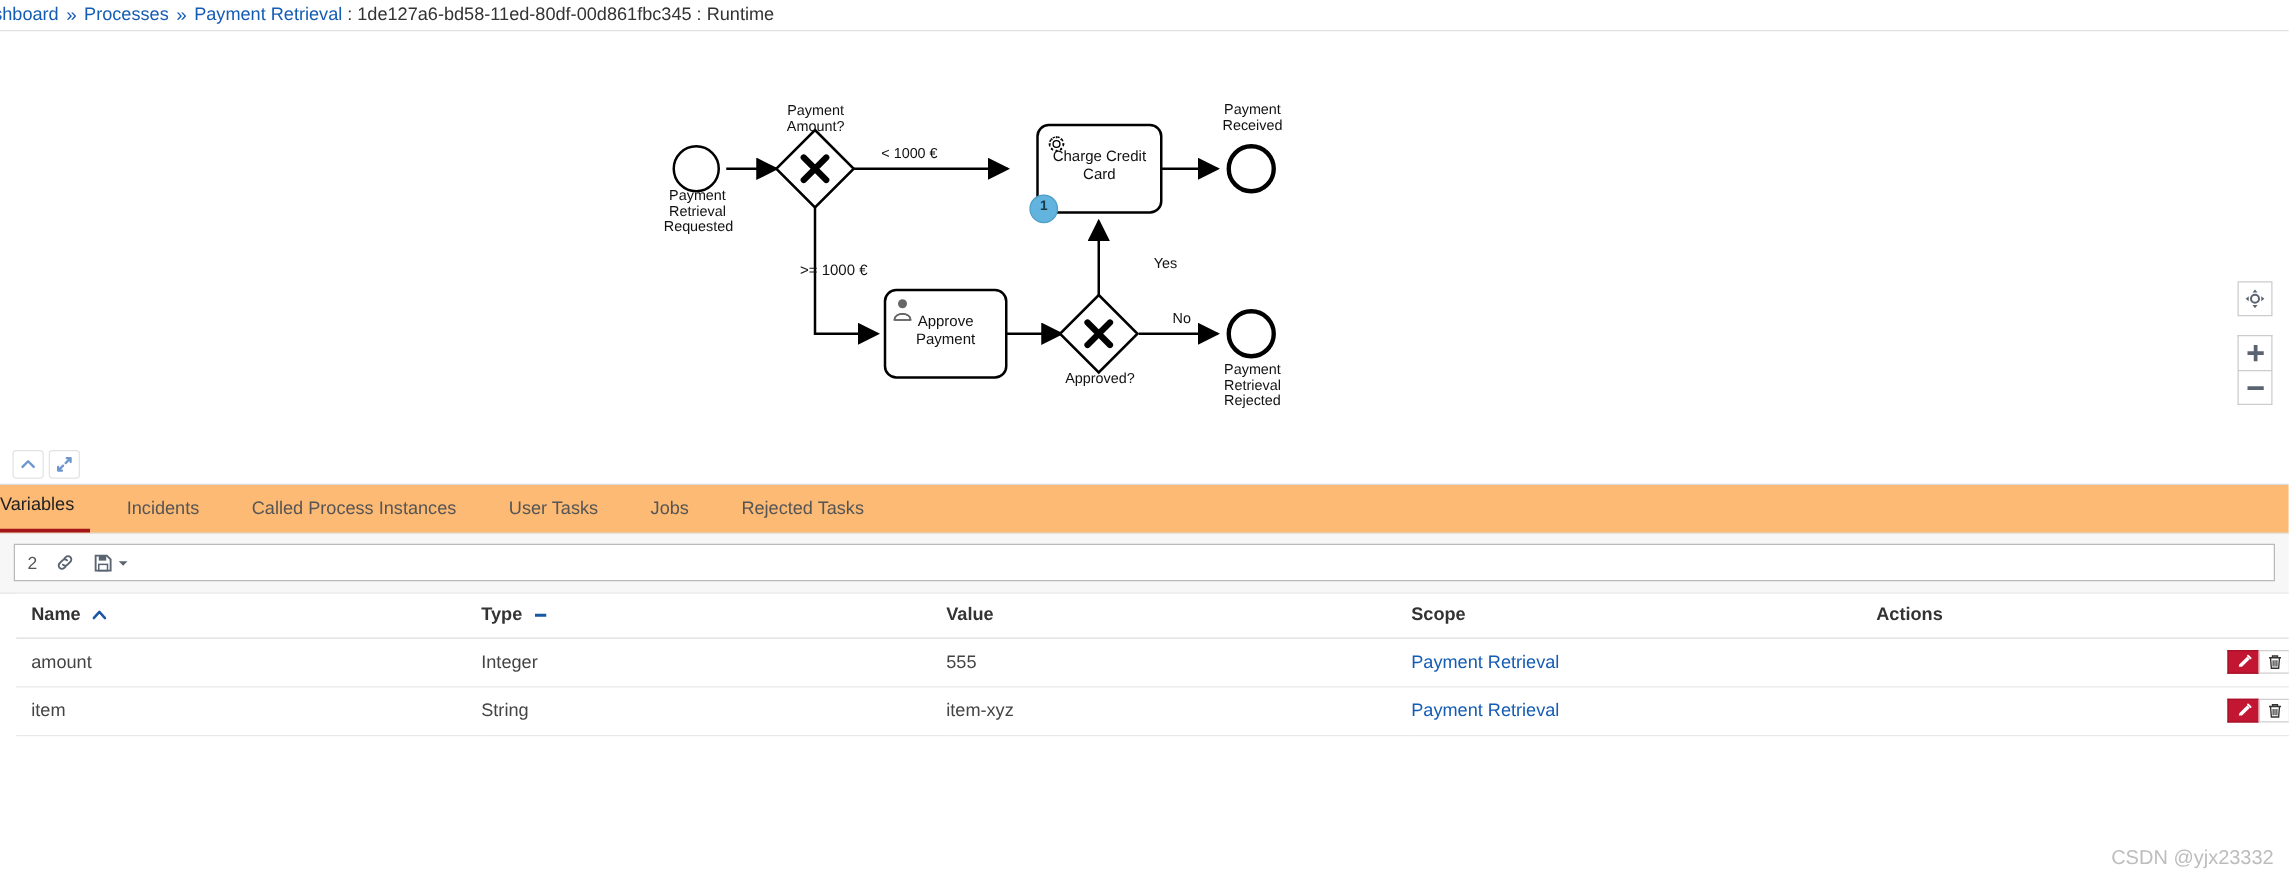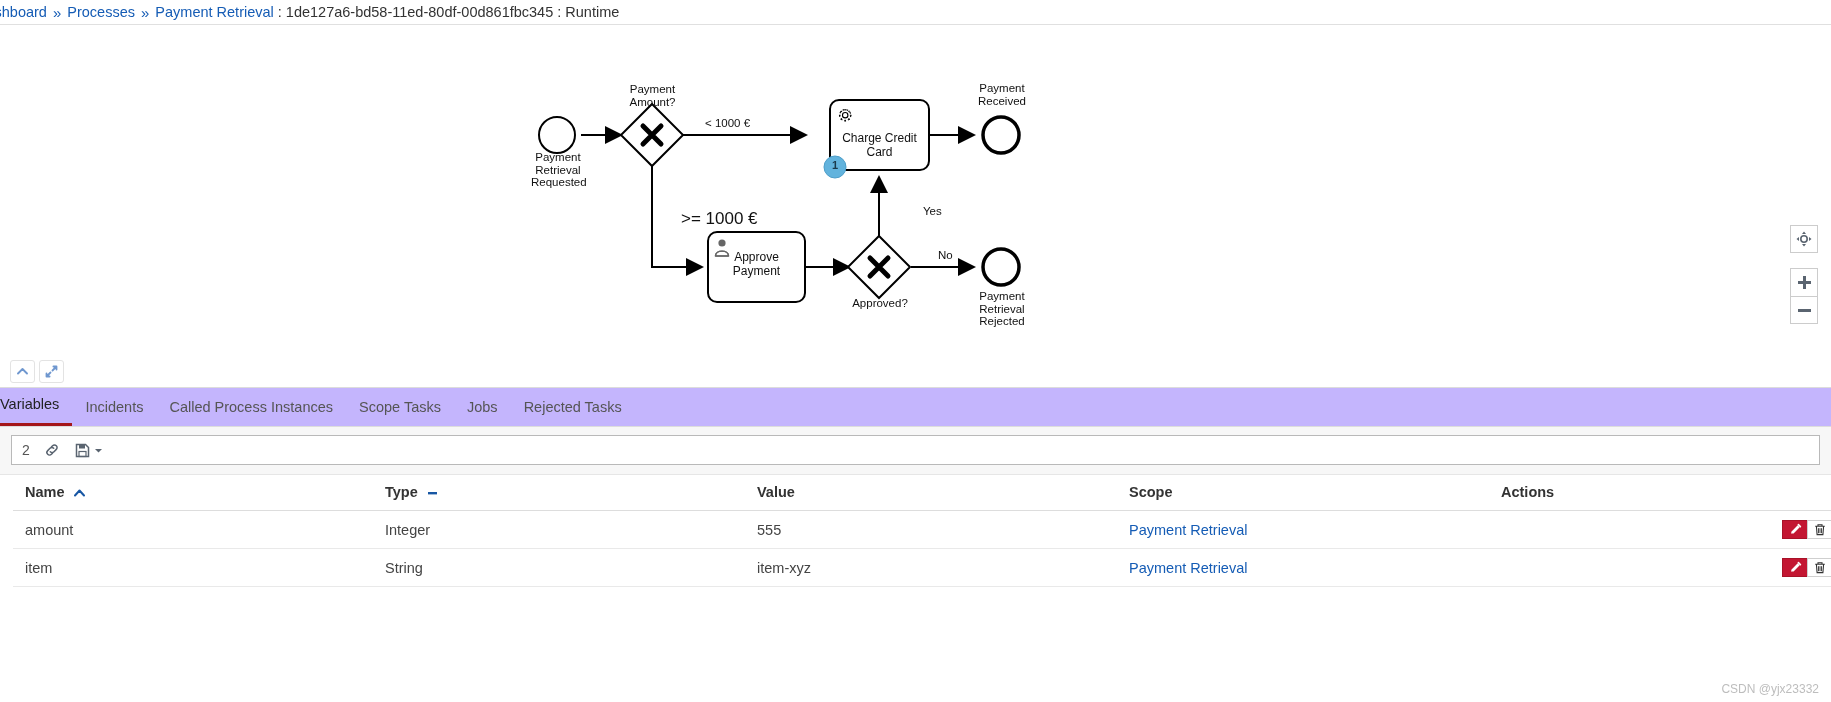--- a/index.html
+++ b/index.html
@@ -57,21 +57,22 @@
     display: flex; align-items: center; justify-content: center;
     cursor: pointer;
   }
 
   
   .tabs {
     height: 39px;
     display: flex; align-items: flex-end;
     border-bottom: 1px solid #ddd;
     padding-left: 0px;
-    background: #c4b5fd;
+    background: #fdba74;
+    gap: 16px;
   }
   .tab {
     font-size: 14.5px; color: #555;
     padding: 0 13px 11px 13px;
     cursor: pointer; white-space: nowrap;
   }
   .tab:first-child { padding-left: 0; margin-left: 0; }
   .tab.active { color: #222; border-bottom: 3px solid #a4161a; }
 
   
@@ -119,21 +120,21 @@
     display: flex; align-items: center; justify-content: center; cursor: pointer;
   }
   .btn-del {
     width: 25px; height: 19px; background: #fff;
     border: 1px solid #cfcfcf;
     display: flex; align-items: center; justify-content: center; cursor: pointer;
   }
 
   .watermark {
     position: absolute; right: 12px; bottom: 6px;
-    font-size: 12px; color: #bdbdbd;
+    font-size: 16px; color: #bdbdbd;
   }
 </style>
 </head>
 <body>
 
 <div class="breadcrumb">
   <span class="crumb-link crumb-first">Dashboard</span>
   <span class="crumb-sep">»</span>
   <span class="crumb-link">Processes</span>
   <span class="crumb-sep">»</span>
@@ -216,23 +217,23 @@
     <div>Requested</div>
   </div>
 
   <div style="position:absolute;left:620px;top:58px;width:65px;text-align:center;font-size:11.5px;line-height:12.5px;color:#111;">
     <div>Payment</div>
     <div>Amount?</div>
   </div>
 
   <div style="position:absolute;left:705px;top:92px;font-size:11.5px;color:#111;">&lt; 1000 €</div>
 
-  <div style="position:absolute;left:640px;top:184px;font-size:17px;color:#111;margin-left:41px;">&gt;= 1000 €</div>
-
-  <div style="position:absolute;left:833px;top:106px;width:93px;text-align:center;font-size:12px;line-height:14px;color:#111;">
+  <div style="position:absolute;left:640px;top:184px;font-size:12px;color:#111;">&gt;= 1000 €</div>
+
+  <div style="position:absolute;left:833px;top:93px;width:93px;text-align:center;font-size:12px;line-height:14px;color:#111;">
     <div>Charge Credit</div>
     <div>Card</div>
   </div>
 
   <div style="position:absolute;left:828px;top:134px;width:14px;text-align:center;font-size:11px;font-weight:bold;color:#1b3a4b;">1</div>
 
   <div style="position:absolute;left:974px;top:57px;width:56px;text-align:center;font-size:11.5px;line-height:12.5px;color:#111;">
     <div>Payment</div>
     <div>Received</div>
   </div>
@@ -283,21 +284,21 @@
         <path d="M5.5,7.5 L1.5,11.5 M4.6,11.5 L1.5,11.5 L1.5,8.4" fill="none" stroke="#6f97cf" stroke-width="1.8" stroke-linecap="round" stroke-linejoin="round"></path>
       </svg>
     </div>
   </div>
 </div>
 
 <div class="tabs">
   <div class="tab active">Variables</div>
   <div class="tab">Incidents</div>
   <div class="tab">Called Process Instances</div>
-  <div class="tab">Scope Tasks</div>
+  <div class="tab">User Tasks</div>
   <div class="tab">Jobs</div>
   <div class="tab">Rejected Tasks</div>
 </div>
 
 <div class="criteria-zone">
   <div class="criteria-box">
     <span class="criteria-count">2</span>
     <span class="criteria-icon">
       <svg width="16" height="16" viewBox="0 0 16 16">
         <path d="M6.3,9.7 a2.6,2.6 0 0 0 3.7,0 l2.3,-2.3 a2.6,2.6 0 1 0 -3.7,-3.7 l-1.1,1.1" fill="none" stroke="#5a6470" stroke-width="1.5" stroke-linecap="round"></path>

